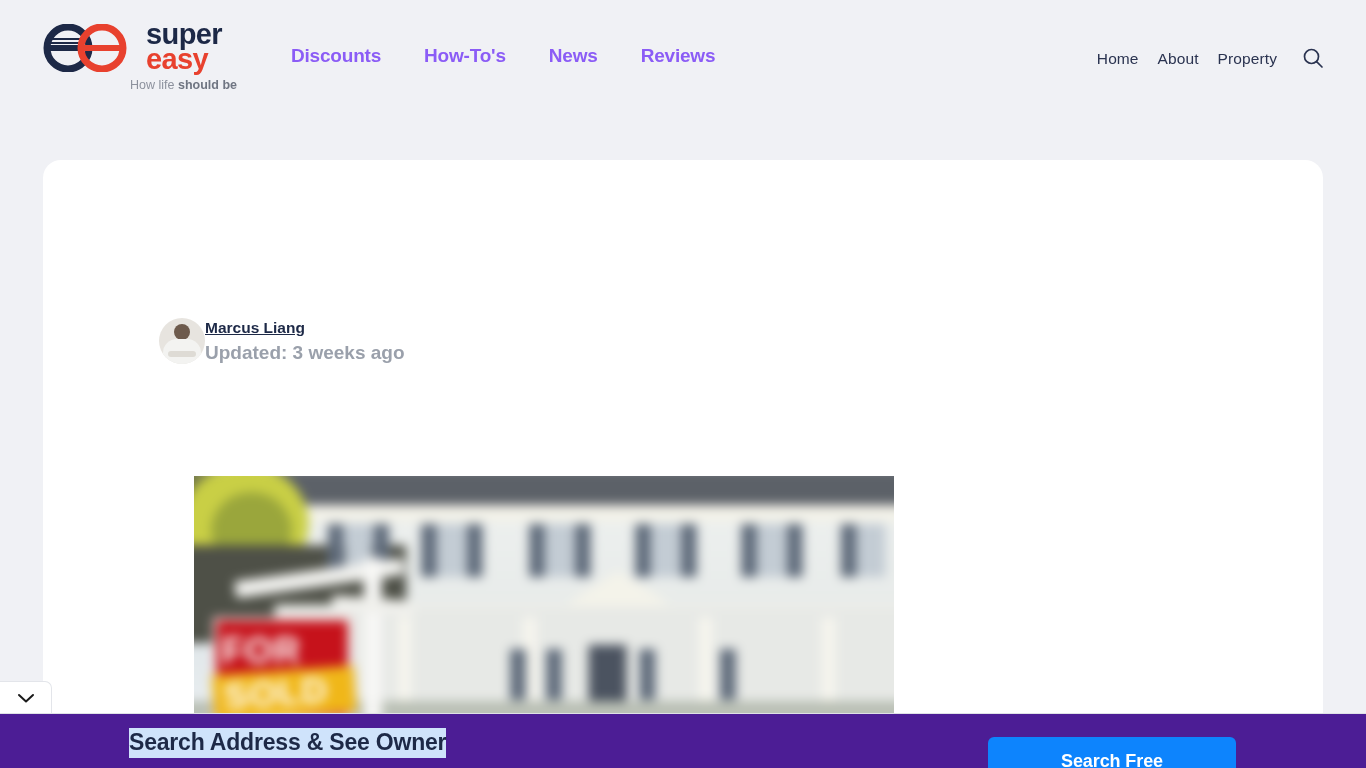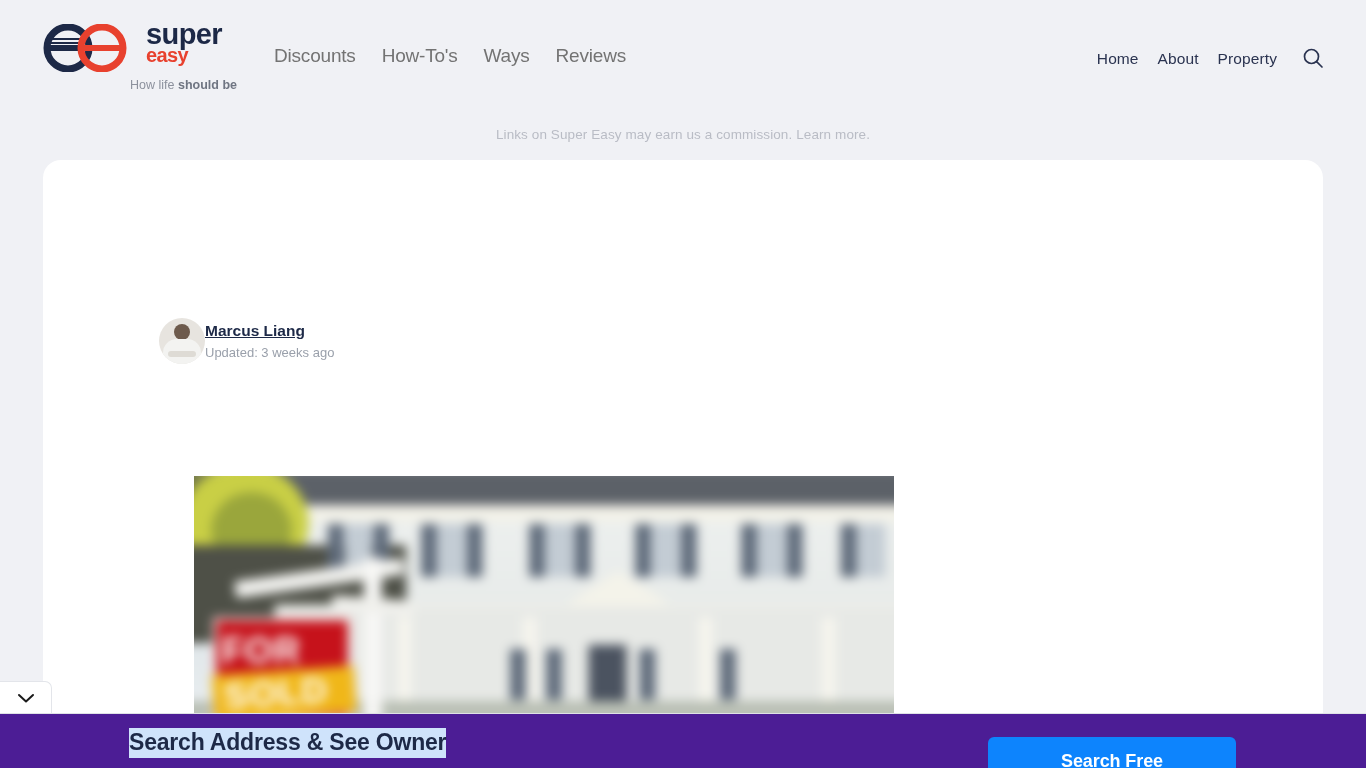--- a/index.html
+++ b/index.html
@@ -26,36 +26,36 @@
   }
   .logo-word {
     position: absolute; left: 103px; top: 4px;
     line-height: 0.85;
   }
   .logo-super {
     display: block; font-size: 29px; font-weight: 800; color: #1d2947;
     letter-spacing: -0.6px;
   }
   .logo-easy {
-    display: block; font-size: 20px; font-weight: 800; color: #e8412e;
+    display: block; font-size: 29px; font-weight: 800; color: #e8412e;
     letter-spacing: -0.6px;
   }
   .logo-tagline {
     position: absolute; left: 81px; top: 60px;
     font-size: 12.5px; color: #8c919d; white-space: nowrap; margin-left: 6px;
   }
   .logo-tagline b { color: #6f7582; font-weight: 700; }
 
   .nav-main {
     position: absolute; left: 274px; top: 45px;
     display: flex; gap: 26px; align-items: center;
   }
   .nav-main a {
-    font-size: 19px; font-weight: 400; color: #737373;
-    text-decoration: none; letter-spacing: -0.2px;
+    font-size: 19px; font-weight: 700; color: #8b5cf6;
+    text-decoration: none; letter-spacing: -0.2px; margin-left: 17px;
   }
   .nav-right {
     position: absolute; right: 40px; top: 47px;
     display: flex; gap: 19px; align-items: center; margin-left: 17px;
   }
   .nav-right a {
     font-size: 15.5px; font-weight: 400; color: #2a3350;
     text-decoration: none; letter-spacing: 0.1px;
   }
   .search-btn {
@@ -102,21 +102,21 @@
   }
   .avatar .av-arm {
     position: absolute; left: 9px; top: 33px; width: 28px; height: 6px;
     border-radius: 3px; background: #dedbd5;
   }
   .author-name {
     font-size: 15.5px; font-weight: 700; color: #1d2947;
     display: block; margin-bottom: 5px;
   }
   .author-updated {
-    font-size: 13px; color: #9aa0ab; display: block;
+    font-size: 19px; color: #9aa0ab; display: block; font-weight: bold;
   }
 
   
   .hero {
     position: absolute; left: 151px; top: 316px;
     width: 700px; height: 237px;
     overflow: hidden; background: #cfd4d8;
   }
   .hero-inner { position: absolute; inset: 0; filter: blur(5px); transform: scale(1.06); }
   .hero-sky { position: absolute; inset: 0; background: linear-gradient(#cfd8dd, #e9eef0); }
@@ -264,37 +264,36 @@
       <span class="logo-word">
         <span class="logo-super">super</span>
         <span class="logo-easy">easy</span>
       </span>
       <span class="logo-tagline"><span>How life </span><b>should be</b></span>
     </a>
 
     <nav class="nav-main">
       <a href="#">Discounts</a>
       <a href="#">How-To's</a>
-      <a href="#">Ways</a>
+      <a href="#">News</a>
       <a href="#">Reviews</a>
     </nav>
 
     <nav class="nav-right">
       <a href="#">Home</a>
       <a href="#">About</a>
       <a href="#">Property</a>
       <button class="search-btn">
         <svg width="22" height="22" viewBox="0 0 22 22">
           <circle cx="9.5" cy="9.5" r="7" fill="none" stroke="#2a3350" stroke-width="1.7"></circle>
           <line x1="14.6" y1="14.6" x2="20" y2="20" stroke="#2a3350" stroke-width="1.7" stroke-linecap="round"></line>
         </svg>
       </button>
     </nav>
 
-    <div class="disclaimer">Links on Super Easy may earn us a commission. Learn more.</div>
   </div>
 
   <div class="card">
 
 
     <div class="author-row">
       <div class="avatar">
         <div class="av-head"></div>
         <div class="av-body"></div>
         <div class="av-arm"></div>

